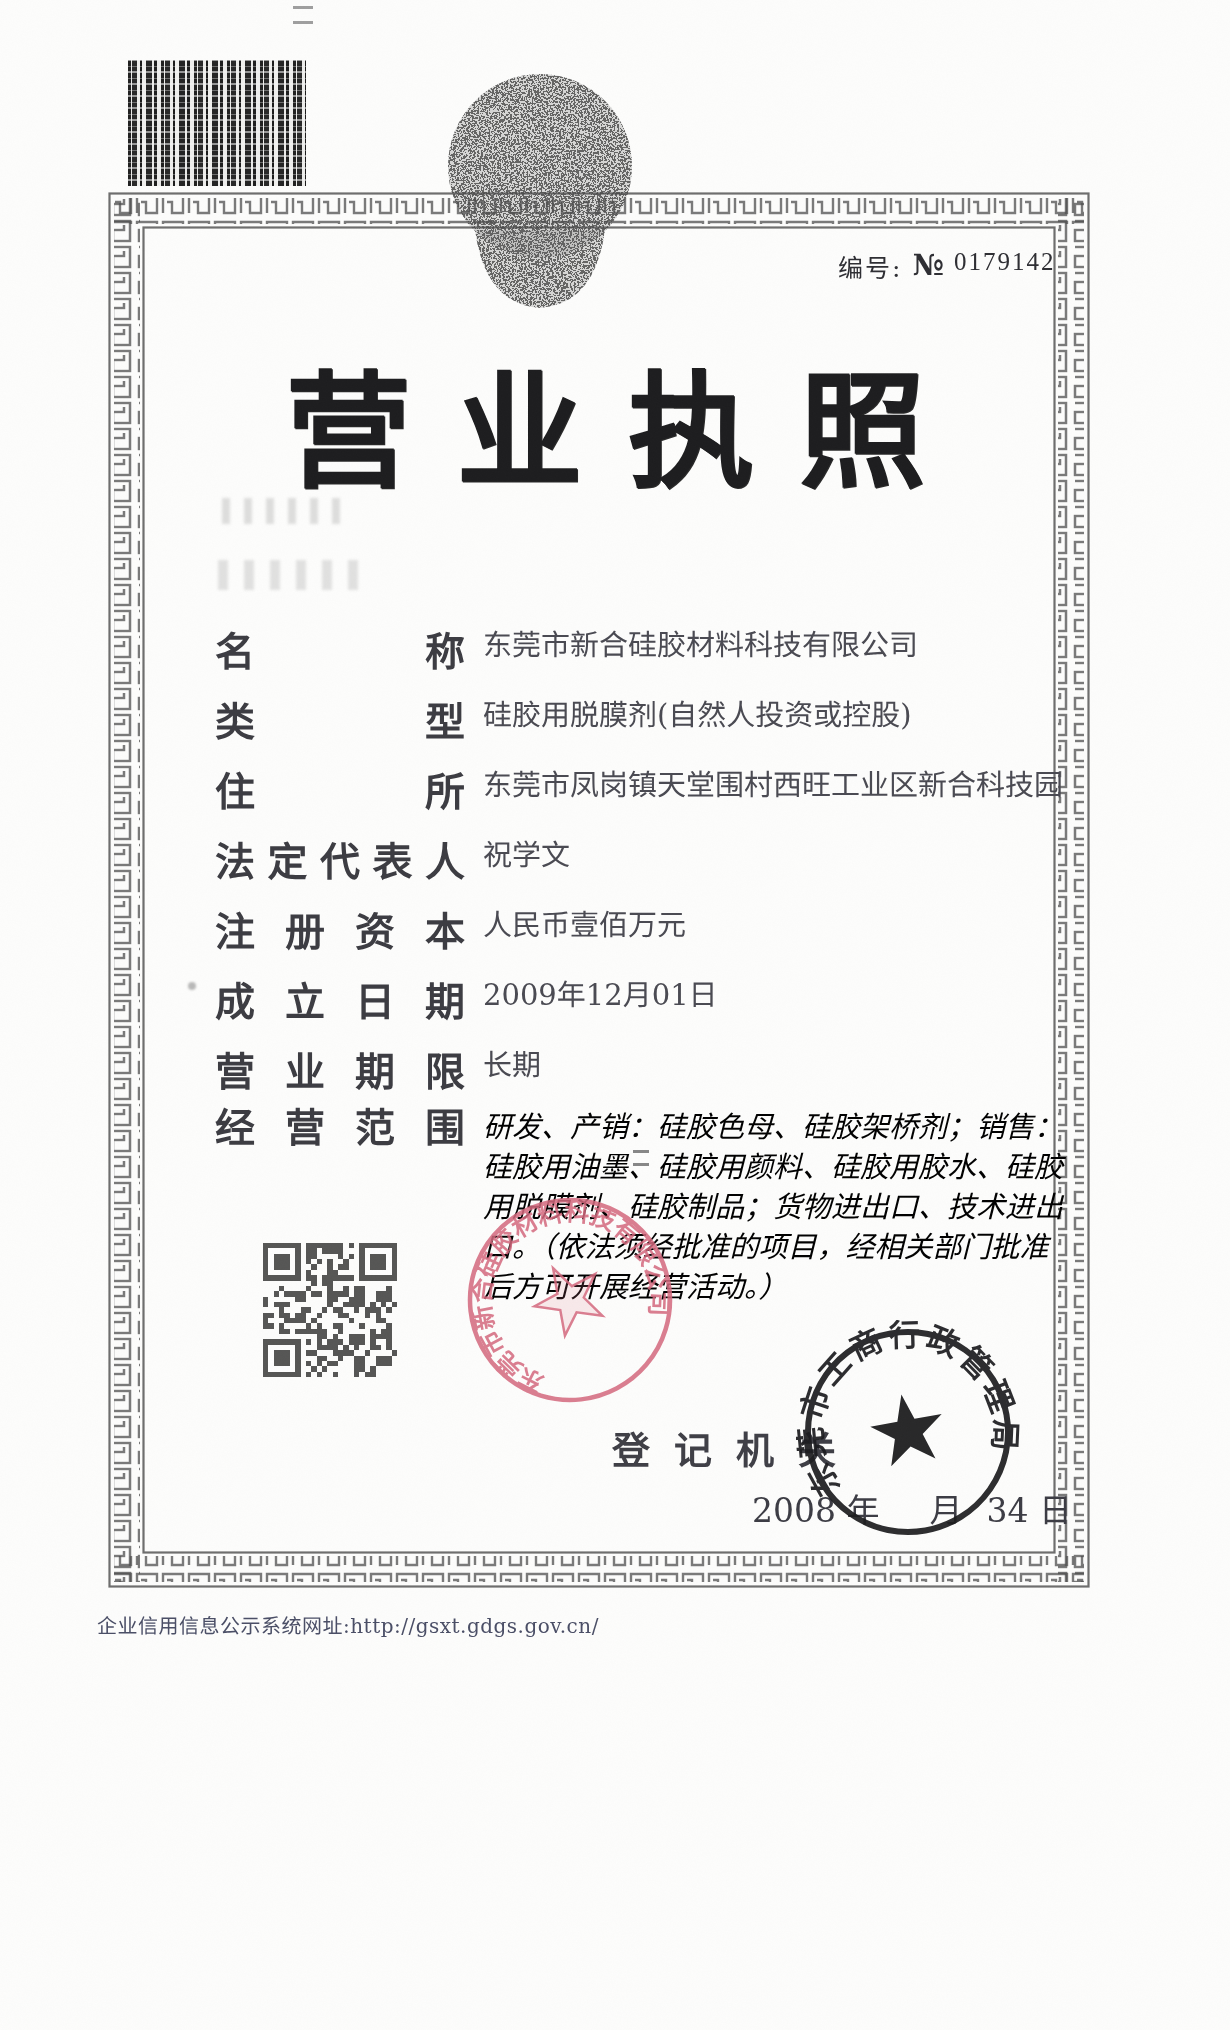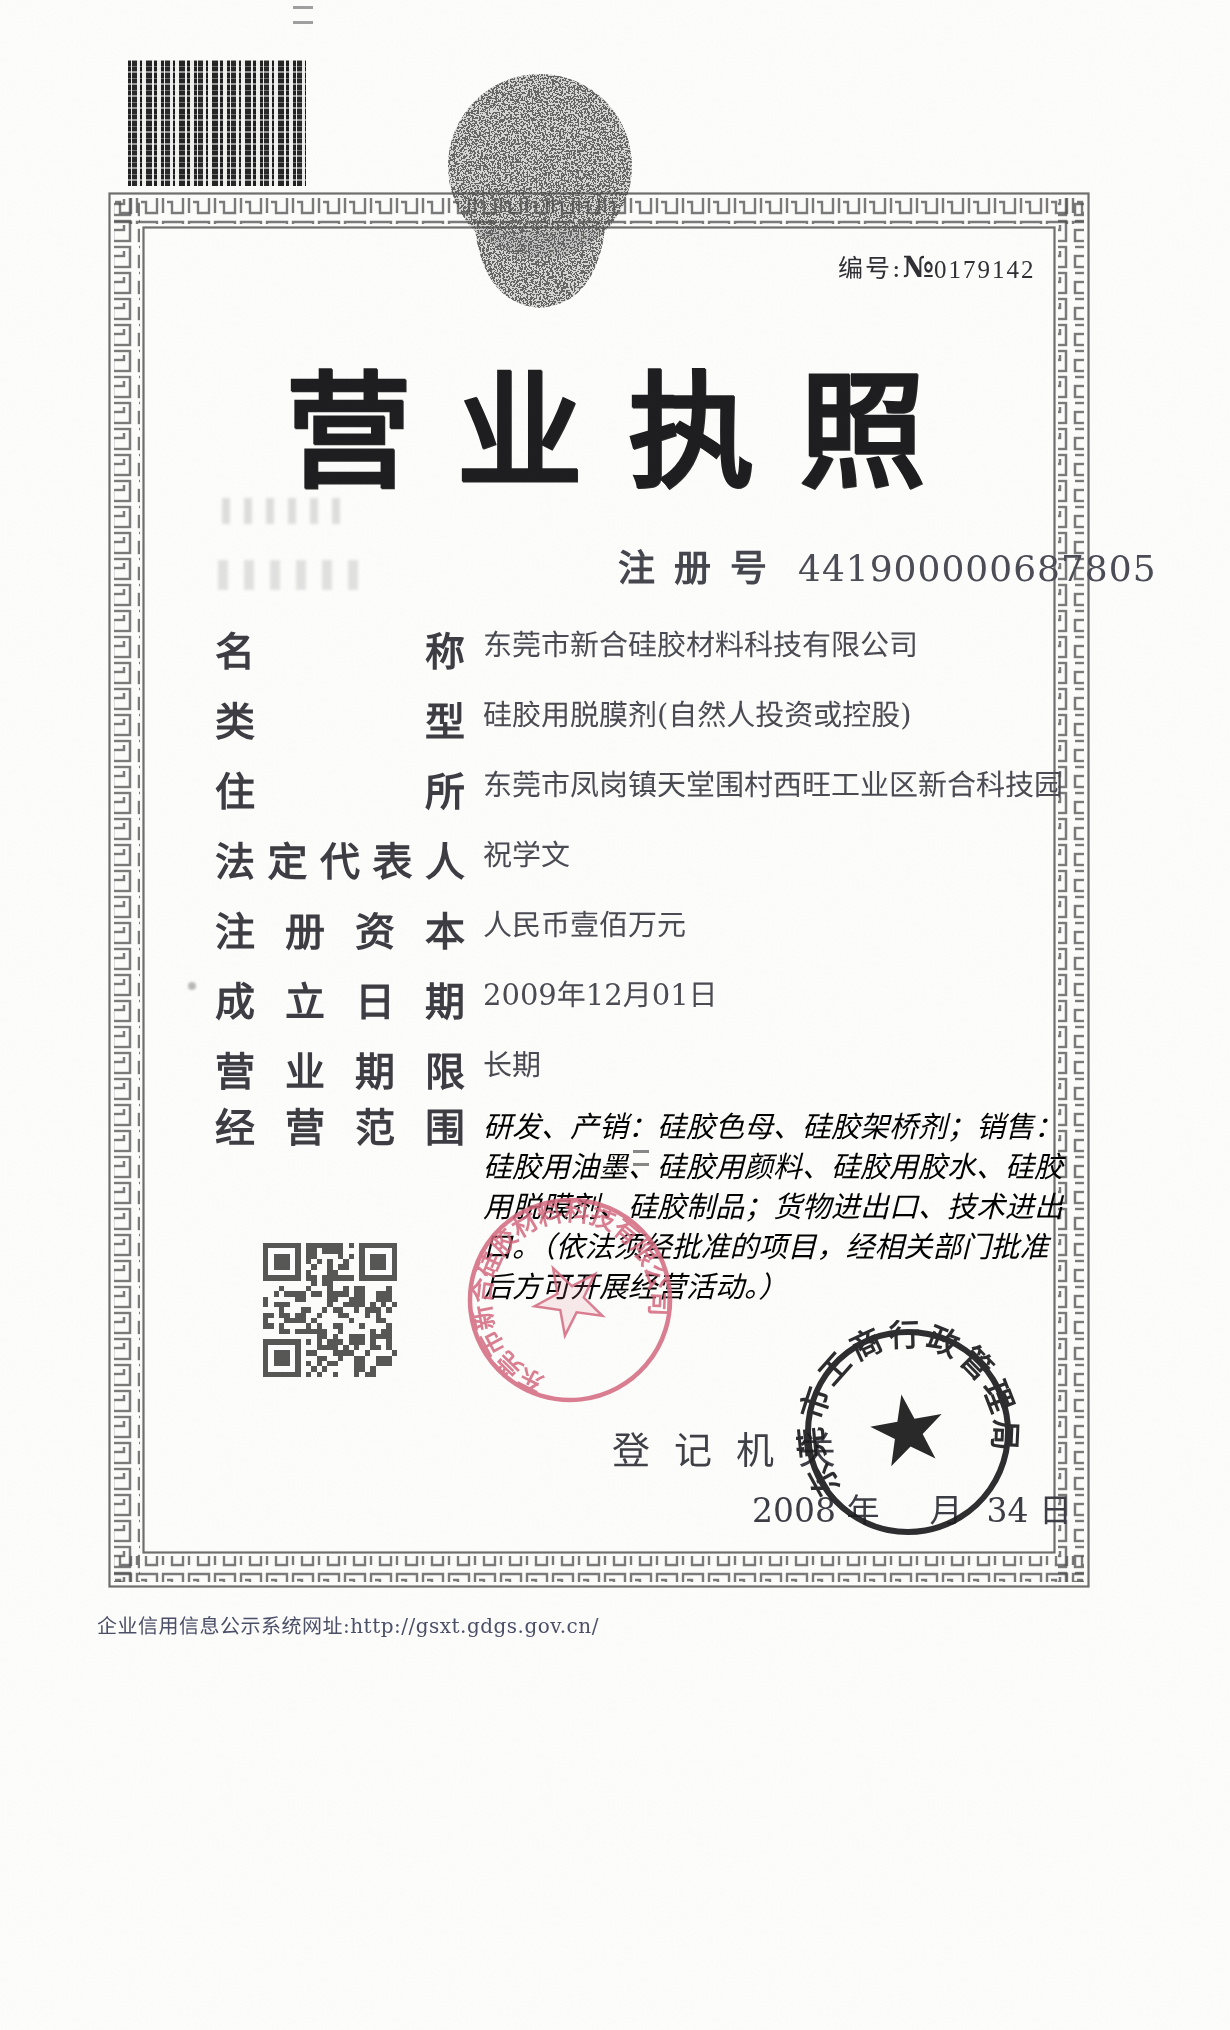--- a/index.html
+++ b/index.html
@@ -11,21 +11,21 @@
   .barcode{left:128px;top:60px;width:178px;height:126px;
     background-image:repeating-linear-gradient(90deg,#181818 0 3px,#f5f5f3 3px 4px,#202020 4px 9px,#f6f6f4 9px 12px,#111 12px 14px,#fafaf8 14px 18px,#1c1c1c 18px 24px,#f4f4f2 24px 26px,#151515 26px 29px,#f7f7f5 29px 33px);
     filter:blur(.4px) contrast(.92);}
   .barcode::after{content:"";position:absolute;inset:0;
     background-image:repeating-linear-gradient(0deg,rgba(255,255,255,0) 0 5px,rgba(255,255,255,.55) 5px 7px,rgba(255,255,255,0) 7px 11px,rgba(255,255,255,.35) 11px 12px);}
 
   
   .emblem{left:445px;top:58px;width:190px;height:252px;opacity:.9;}
   .frame{left:108px;top:192px;width:982px;height:1396px;}
 
-  .serial{left:838px;top:248px;display:flex;align-items:flex-end;gap:0;color:#2e2e33;}
+  .serial{left:838px;top:248px;display:flex;align-items:flex-start;gap:10px;color:#2e2e33;}
   .serial .lbl{font-size:25px;letter-spacing:2px;}
   .serial .sym{font-size:29px;font-weight:bold;font-family:"DejaVu Serif",serif;}
   .serial .num{font-size:25px;font-family:Liberation Serif, serif;letter-spacing:2px;}
 
   .title-row{left:285px;top:330px;width:640px;display:flex;justify-content:space-between;
     font-family:"DejaVu Sans","Liberation Sans",sans-serif;font-weight:800;font-size:126px;
     color:#1d1d1f;text-shadow:1px 1px 0 #2a2a2a;}
 
   .regline{left:618px;top:538px;display:flex;align-items:baseline;color:#45454e;}
   .regline .rlabel{font-size:37px;letter-spacing:19px;font-weight:600;}
@@ -37,21 +37,21 @@
   .flabel{width:250px;display:flex;justify-content:space-between;flex:0 0 250px;
     font-size:40px;font-weight:600;color:#3c3c42;}
   .fvalue{margin-left:18px;padding-top:8px;width:580px;font-size:29px;line-height:1.2;color:#4a4a52;}
   .field-row.long .fvalue{font-size:29px;line-height:1.38;padding-top:11px;color:#000000;font-style:italic;}
 
   .qr{left:263px;top:1243px;width:134px;height:134px;opacity:.88;}
 
   .company-seal{left:458px;top:1188px;width:224px;height:224px;opacity:.85;}
   .registry-stamp{left:796px;top:1320px;width:224px;height:224px;opacity:.92;}
 
-  .registrar{left:612px;top:1420px;font-size:38px;font-weight:400;letter-spacing:24px;color:#3f3f46;white-space:nowrap;}
+  .registrar{left:612px;top:1420px;font-size:38px;font-weight:700;letter-spacing:24px;color:#3f3f46;white-space:nowrap;}
   .dateline{left:752px;top:1484px;display:flex;align-items:baseline;font-size:33px;color:#3c3c44;white-space:nowrap;}
   .dateline .dmonth{margin-left:50px;}
   .dateline .dday{margin-left:24px;}
 
   .footer-left{left:97px;top:1610px;font-size:20px;color:#4a4e66;letter-spacing:.5px;}
   .footer-right{left:700px;top:1606px;font-size:21px;font-weight:700;color:#3a3a40;letter-spacing:.5px;}
 
   .artifact{pointer-events:none;}
   .smudge1{left:222px;top:498px;width:120px;height:26px;opacity:.18;filter:blur(1.5px);
     background:repeating-linear-gradient(90deg,#555 0 8px,transparent 8px 22px);}
@@ -118,24 +118,20 @@
     <span class="num">0179142</span>
   </div>
 
   <div class="abs title-row" id="title-row">
       <span>营</span>
       <span>业</span>
       <span>执</span>
       <span>照</span>
     </div>
 
-  <div class="abs regline">
-    <span class="rlabel">注册号</span>
-    <span class="rnum">441900000687805</span>
-  </div>
 
   <div class="abs fields" id="fields">
       <div class="field-row">
       <div class="flabel">
           <span>名</span>
           <span>称</span>
         </div>
       <div class="fvalue">东莞市新合硅胶材料科技有限公司</div>
     </div>
       <div class="field-row">

